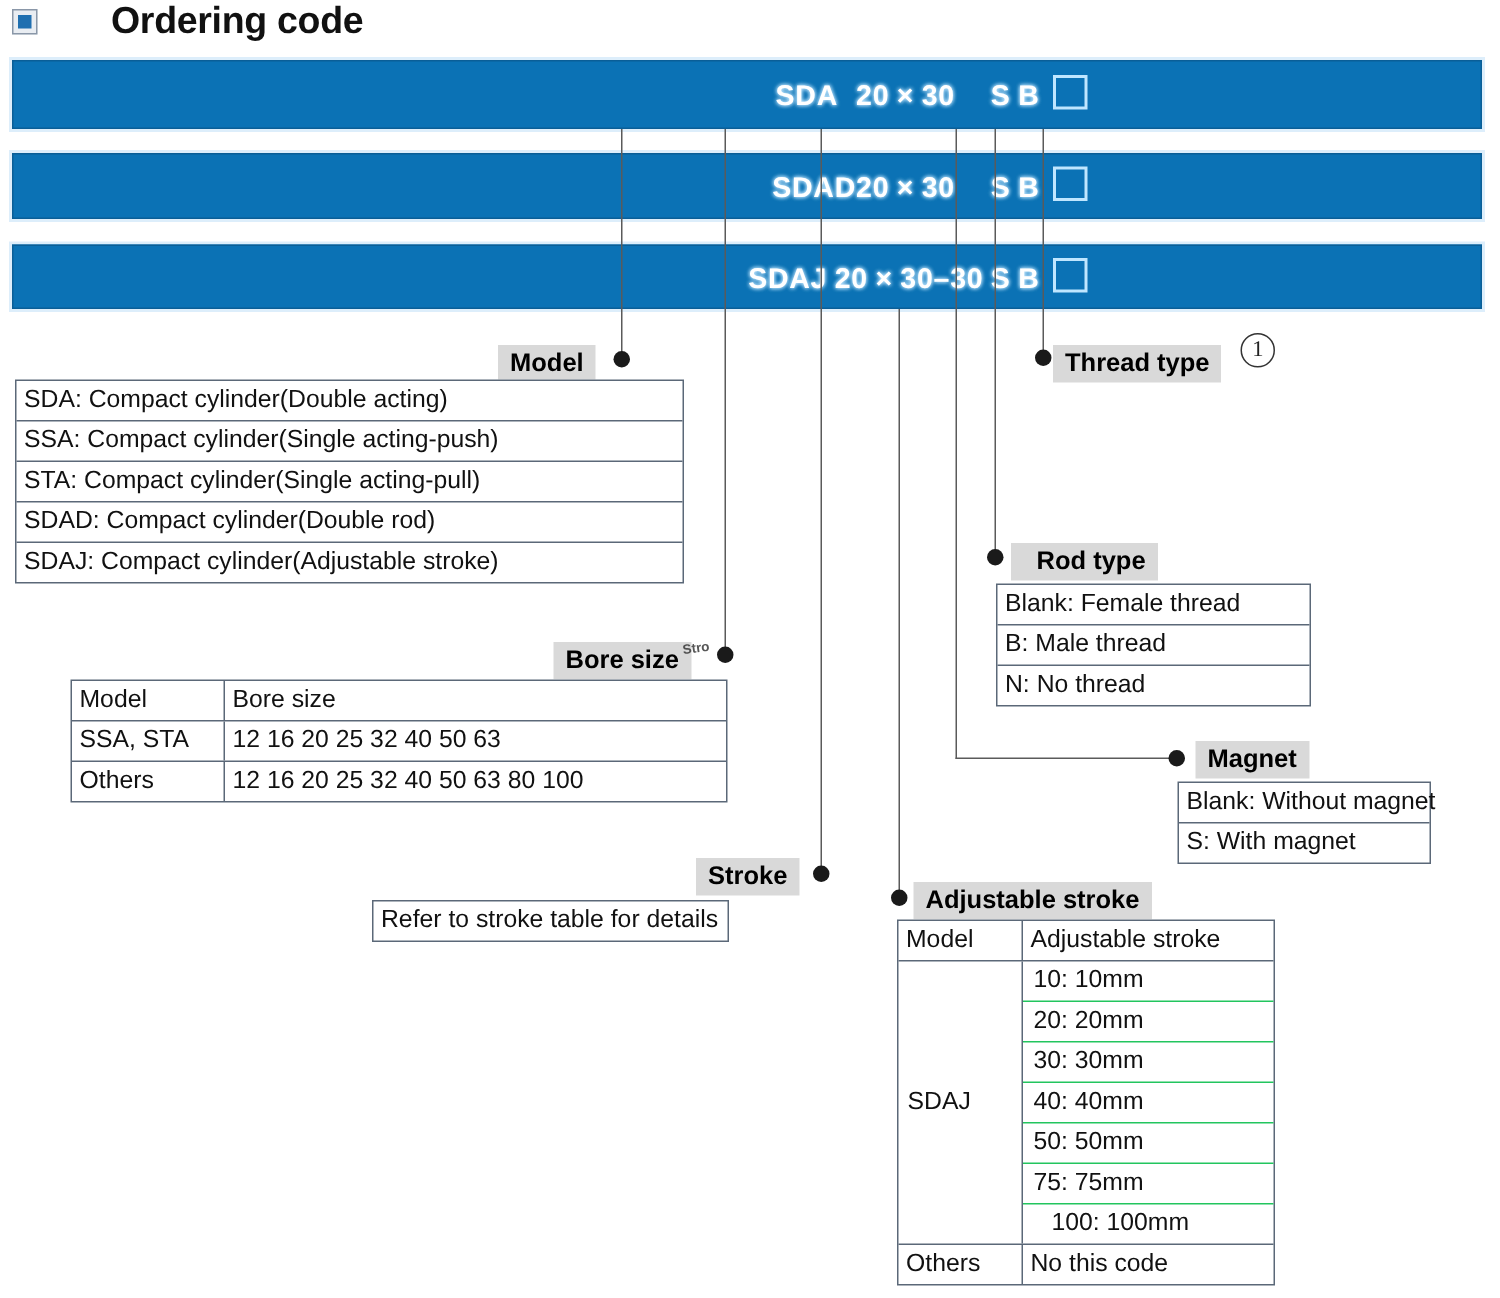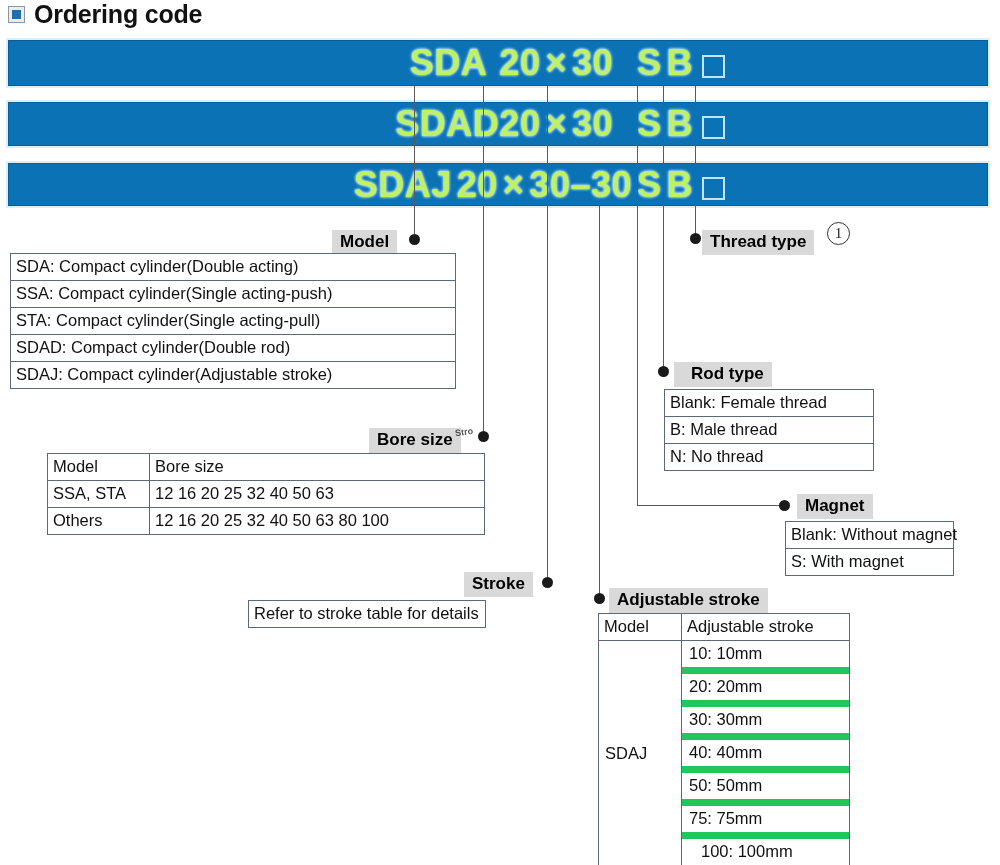--- a/index.html
+++ b/index.html
@@ -16,33 +16,33 @@
   
   #header { position:absolute; left:8px; top:2px; display:flex; align-items:center; gap:9px; }
   #header .bullet-icon {
     width:17px; height:17px; background:#e9edf2;
     border:1px solid #8a97a8; position:relative; flex:0 0 auto;
   }
   #header .bullet-icon::after {
     content:""; position:absolute; left:3px; top:3px; right:3px; bottom:3px;
     background:#1f6fb0;
   }
-  #header .title { font-size:25px; font-weight:bold; letter-spacing:-0.2px; line-height:1; }
+  #header .title { font-size:25px; font-weight:bold; letter-spacing:-0.2px; line-height:1;margin-left:40px; }
 
   
   .bar {
     position:absolute; left:8px; width:980px;
     background:#0b72b5;
     border:1px solid #0a5e97;
     box-shadow:0 0 0 2px #ddeefb;
   }
   .bar .code {
     position:absolute; right:262px; top:50%; transform:translateY(-50%);
     white-space:nowrap;
-    font-size:36px; font-weight:bold; color:#bef264;
+    font-size:19px; font-weight:bold; color:#ffffff;
     letter-spacing:0.5px;
     text-shadow: 0 0 3px #bfe6ff, 0 0 3px #bfe6ff;
   }
   .bar .code .sp { display:inline-block; width:12px; }
   .bar .code .sp-sm { display:inline-block; width:5px; }
   .bar .sq {
     display:inline-block; width:23px; height:23px;
     border:2px solid #bfe6ff; vertical-align:-3px; margin-left:9px;
   }
   #bar1 { top:40px; height:46px; }
@@ -99,21 +99,21 @@
   #adj-box .c1 { width:83px; }
   #adj-box .grow { display:flex; }
   #adj-box .leftlabel {
     width:83px; border-right:1px solid #5b6878; position:relative;
   }
   #adj-box .leftlabel span {
     position:absolute; left:6px; top:50%; transform:translateY(-50%);
   }
   #adj-box .rightrows { flex:1; }
   #adj-box .rightrows .r {
-    border-bottom:7px solid #22c55e; padding:3px 5px 4px 7px; white-space:nowrap;
+    border-bottom:1px solid #22c55e; padding:3px 5px 4px 7px; white-space:nowrap;
   }
   #adj-box .rightrows .r:last-child { border-bottom:none;margin-left:12px; }
 
   
   .circnum {
     position:absolute; width:23px; height:23px; border:1.6px solid #333;
     border-radius:50%; font-size:15px; display:flex; align-items:center;
     justify-content:center; color:#222; font-family:"Liberation Serif", serif;
   }
   .ghost {

